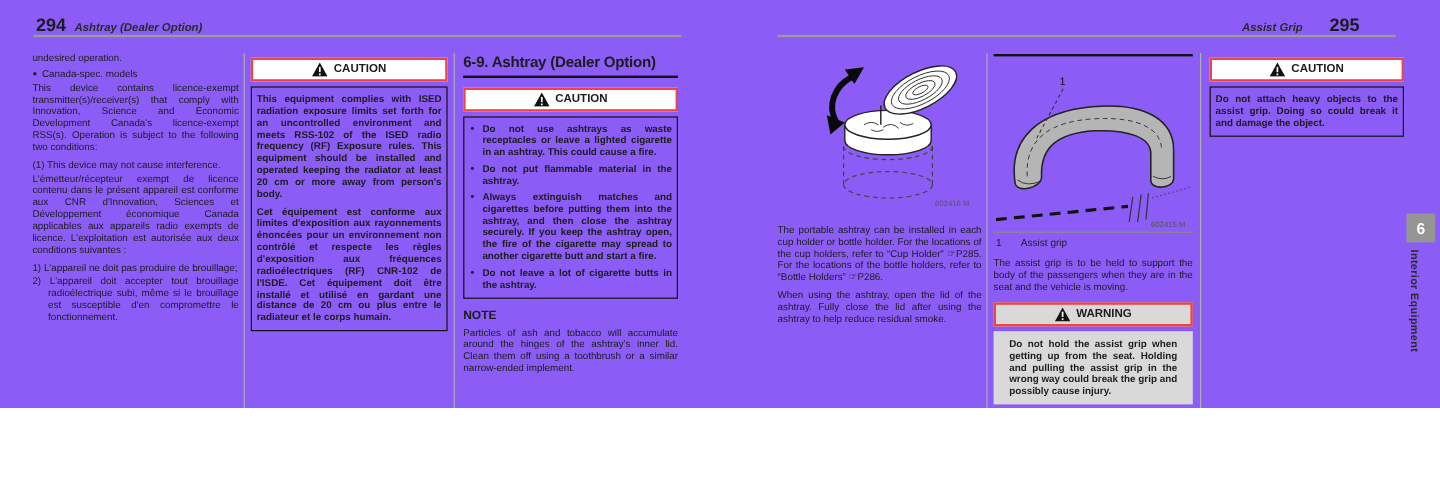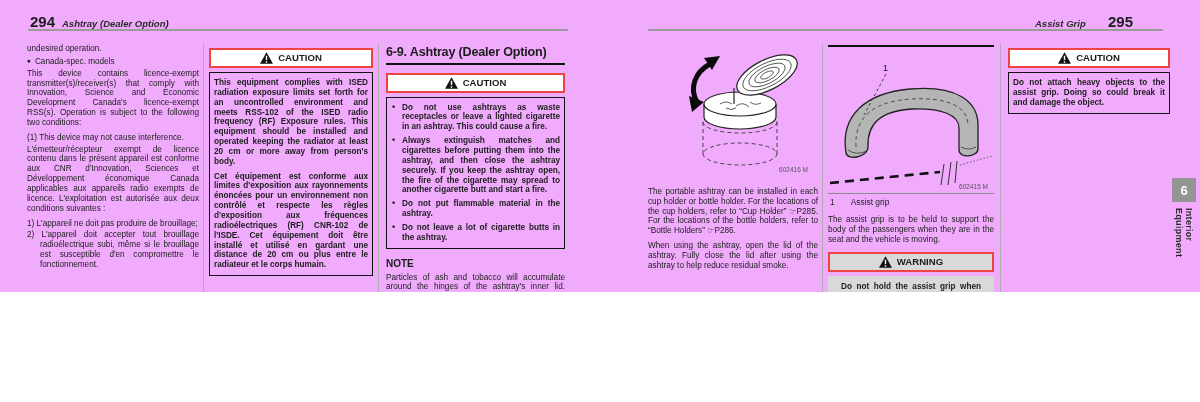--- a/index.html
+++ b/index.html
@@ -1,16 +1,16 @@
 <!DOCTYPE html>
 <html><head>
 <meta charset="utf-8">
 <style>
   html,body{margin:0;padding:0;background:#ffffff;}
-  .canvas{position:relative;width:1200px;height:292px;background:#f0abfc;overflow:hidden;
+  .canvas{position:relative;width:1200px;height:340px;background:#8b5cf6;overflow:hidden;
           font-family:"Liberation Sans",sans-serif;color:#1c1c1c;}
   .abs{position:absolute;}
   
   .pgnum{font-size:15px;font-weight:bold;}
   .pgtitle{font-size:9.5px;font-weight:bold;font-style:italic;color:#2a2a2a;}
   .hrule{position:absolute;height:2px;background:#9b9b9b;}
   .vsep{position:absolute;width:1px;background:#adadad;}
   
   .col{position:absolute;font-size:8.2px;line-height:1.2;}
   .just{text-align:justify;margin:0 0 5px 0;}
@@ -92,22 +92,22 @@
       <svg class="warn-ic" viewBox="0 0 20 18">
           <path d="M10 0 L20 18 L0 18 Z" fill="#111"></path>
           <rect x="8.9" y="5.5" width="2.2" height="6.8" fill="#fff"></rect>
           <rect x="8.9" y="14" width="2.2" height="2.3" fill="#fff"></rect>
         </svg>
       <span>CAUTION</span>
     </div>
     <div class="cb-body">
       <ul class="cb-list">
         <li>Do not use ashtrays as waste receptacles or leave a lighted cigarette in an ashtray. This could cause a fire.</li>
+        <li>Do not put flammable material in the ashtray.</li>
         <li>Always extinguish matches and cigarettes before putting them into the ashtray, and then close the ashtray securely. If you keep the ashtray open, the fire of the cigarette may spread to another cigarette butt and start a fire.</li>
-        <li>Do not put flammable material in the ashtray.</li>
         <li style="margin-bottom:0;">Do not leave a lot of cigarette butts in the ashtray.</li>
       </ul>
     </div>
     <div class="note-head">NOTE</div>
     <p class="just boldp">Particles of ash and tobacco will accumulate around the hinges of the ashtray's inner lid. Clean them off using a toothbrush or a similar narrow-ended implement.</p>
   </div>
 
   <div class="col" style="left:648px;top:50px;width:170px;">
     <svg width="170" height="128" viewBox="0 0 170 128">
 

